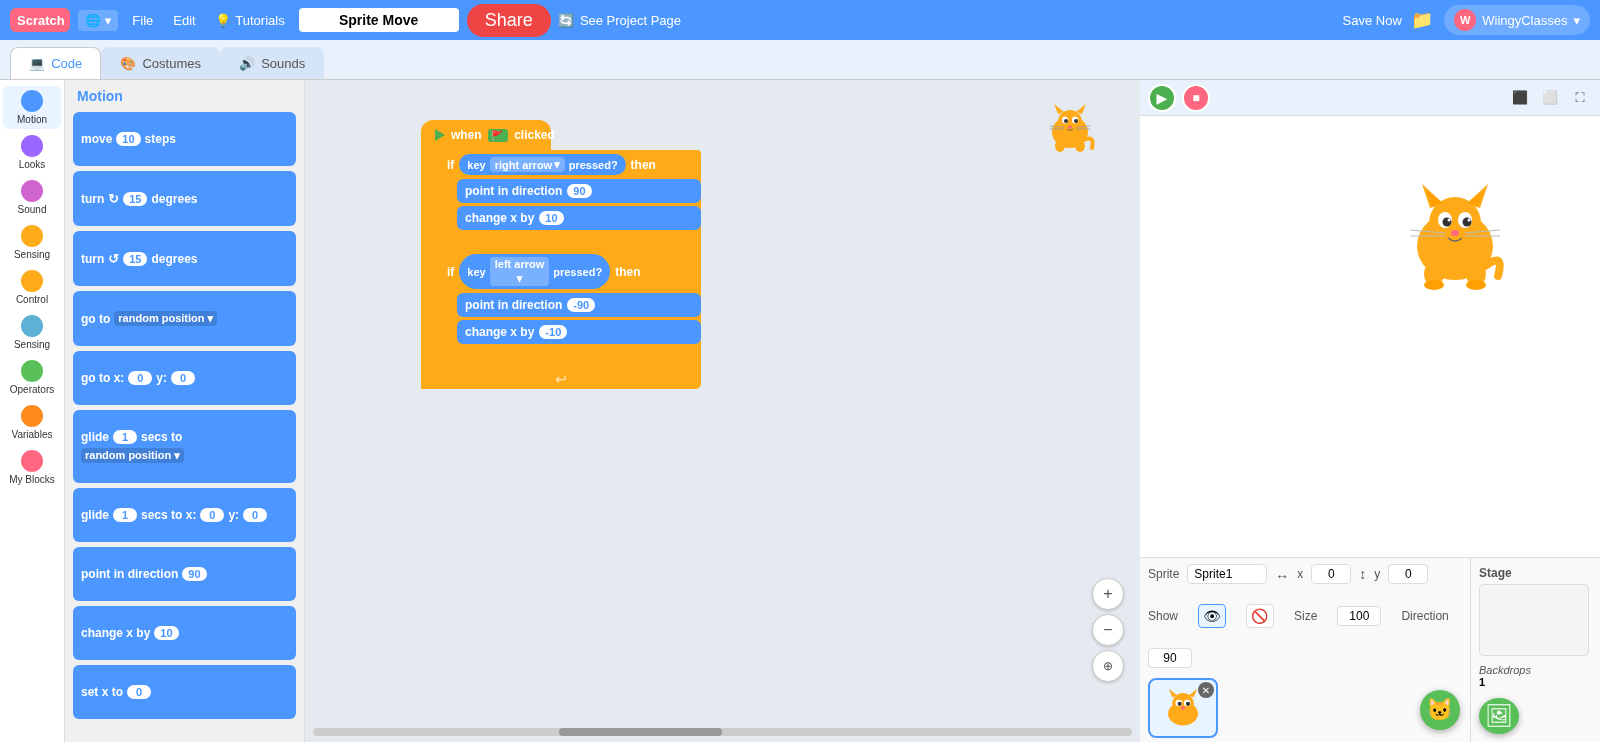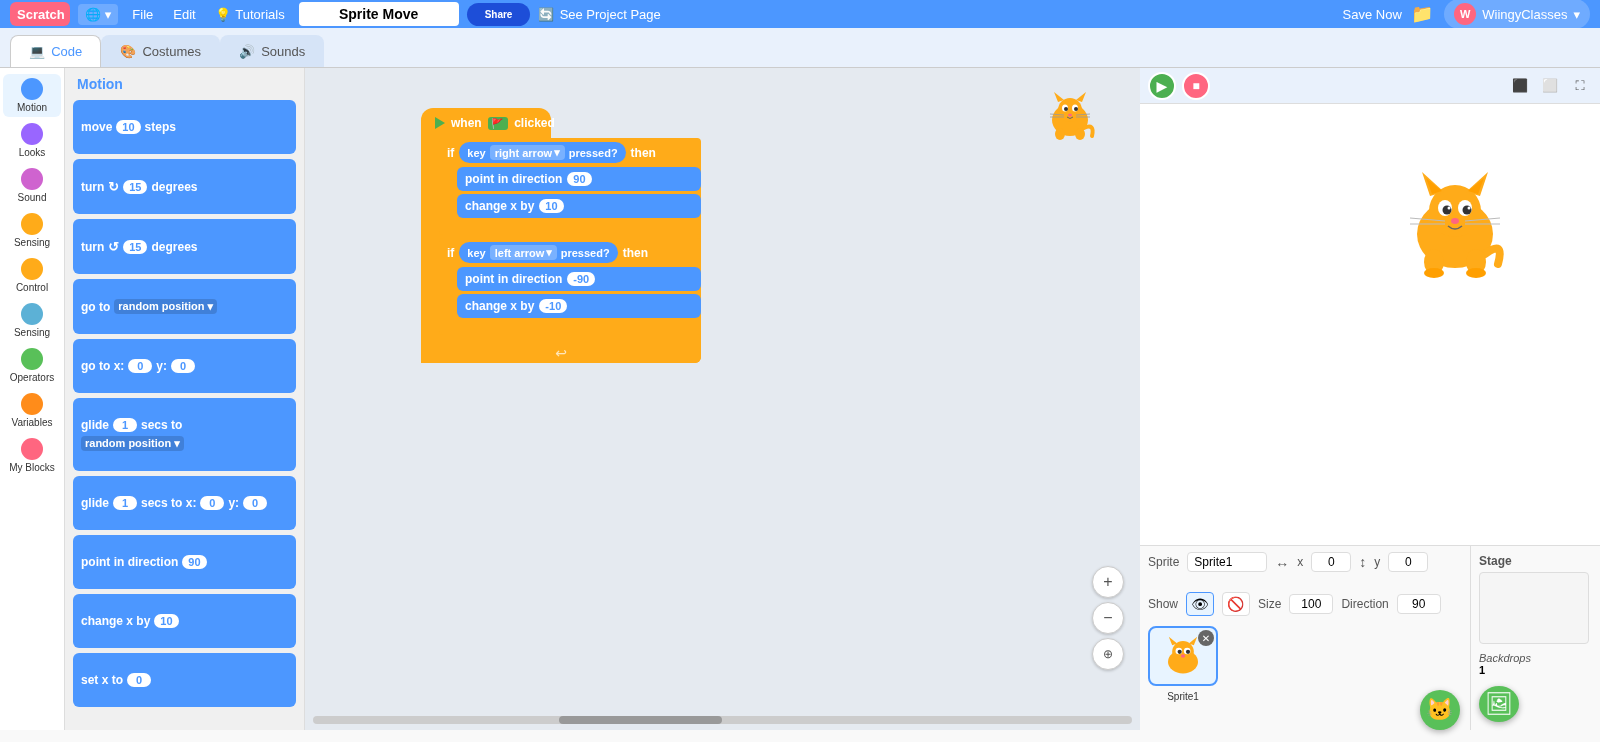--- a/index.html
+++ b/index.html
@@ -1,20 +1,20 @@
 <!DOCTYPE html>
 <html><head>
   <meta charset="utf-8">
   <style>
     * { box-sizing: border-box; margin: 0; padding: 0; font-family: 'Helvetica Neue', Arial, sans-serif; }
     body { width: 1600px; height: 742px; overflow: hidden; background: #f9f9f9; }
 
     
     .top-nav {
-      height: 28px;
+      height: 40px;
       background: #4C97FF;
       display: flex;
       align-items: center;
       padding: 0 10px;
       gap: 8px;
       position: relative;
     }
     .scratch-logo {
       width: 60px; height: 24px;
       background: #FF6680;
@@ -33,22 +33,22 @@
       background: none; border: none;
       color: white; font-size: 13px; cursor: pointer; padding: 4px 6px;
       font-weight: 500;
     }
     .project-name-input {
       background: white; border: none; border-radius: 4px;
       padding: 4px 10px; font-size: 14px; font-weight: 600;
       width: 160px; text-align: center;
     }
     .share-btn {
-      background: #1d4ed8; border: none; border-radius: 20px;
-      color: white; padding: 6px 18px; font-size: 10px; font-weight: 700;
+      background: #ef4444; border: none; border-radius: 20px;
+      color: white; padding: 6px 18px; font-size: 18px; font-weight: 400;
       cursor: pointer;
     }
     .see-project-btn {
       background: none; border: none; color: white; font-size: 13px;
       cursor: pointer; display: flex; align-items: center; gap: 5px;
     }
     .nav-right {
       margin-left: auto;
       display: flex; align-items: center; gap: 10px;
     }
@@ -523,21 +523,21 @@
               </div>
             </div>
             <div style="background:#FFAB19; height:14px; border-radius:0 0 4px 4px;"></div>
           </div>
 
           <div style="margin-left:18px; margin-bottom:8px;">
             <div style="background:#FFAB19; border-radius:4px 4px 0 0; padding:4px 8px; display:flex; align-items:center; gap:5px; font-size:12px; font-weight:700; color:white;">
               <span>if</span>
               <div style="background:#4C97FF; border-radius:20px; padding:3px 8px; display:flex; align-items:center; gap:4px; font-size:11px; color:white;">
                 <span>key</span>
-                <span style="background:rgba(255,255,255,0.25); border-radius:4px; padding:1px 5px; display:flex; align-items:center; gap:2px;">
+                <span style="background:rgba(255,255,255,0.25); border-radius:4px; padding:1px 5px; display:flex; align-items:center; gap:2px;flex-direction:column;">
                   <span>left arrow</span>
                   <span>▾</span>
                 </span>
                 <span>pressed?</span>
               </div>
               <span>then</span>
             </div>
             <div style="margin-left:18px; display:flex; flex-direction:column; gap:3px; padding-bottom:3px;">
               <div style="background:#4C97FF; border-radius:6px; padding:5px 8px; font-size:12px; font-weight:600; color:white; display:flex; align-items:center; gap:5px;">
                 <span>point in direction</span>
@@ -658,21 +658,21 @@
             <span class="sprite-label">Sprite</span>
             <input class="sprite-name-input" type="text" value="Sprite1" style="">
             <span style="font-size:14px; color:#555;">↔</span>
             <span class="sprite-label">x</span>
             <input class="sprite-coord-input" type="text" value="0" style="">
             <span style="font-size:14px; color:#555;">↕</span>
             <span class="sprite-label">y</span>
             <input class="sprite-coord-input" type="text" value="0" style="">
           </div>
 
-          <div style="display:flex; align-items:center; gap:8px; flex-wrap:wrap;">
+          <div style="display:flex; align-items:center; gap:20px; flex-wrap:wrap;">
             <span class="sprite-label">Show</span>
             <div class="vis-btn active">👁</div>
             <div class="vis-btn">🚫</div>
             <span class="sprite-label">Size</span>
             <input class="sprite-size-input" type="text" value="100" style="">
             <span class="sprite-label">Direction</span>
             <input class="sprite-dir-input" type="text" value="90" style="">
           </div>
 
           <div class="sprite-list" style="margin-top:10px; position:relative;">

